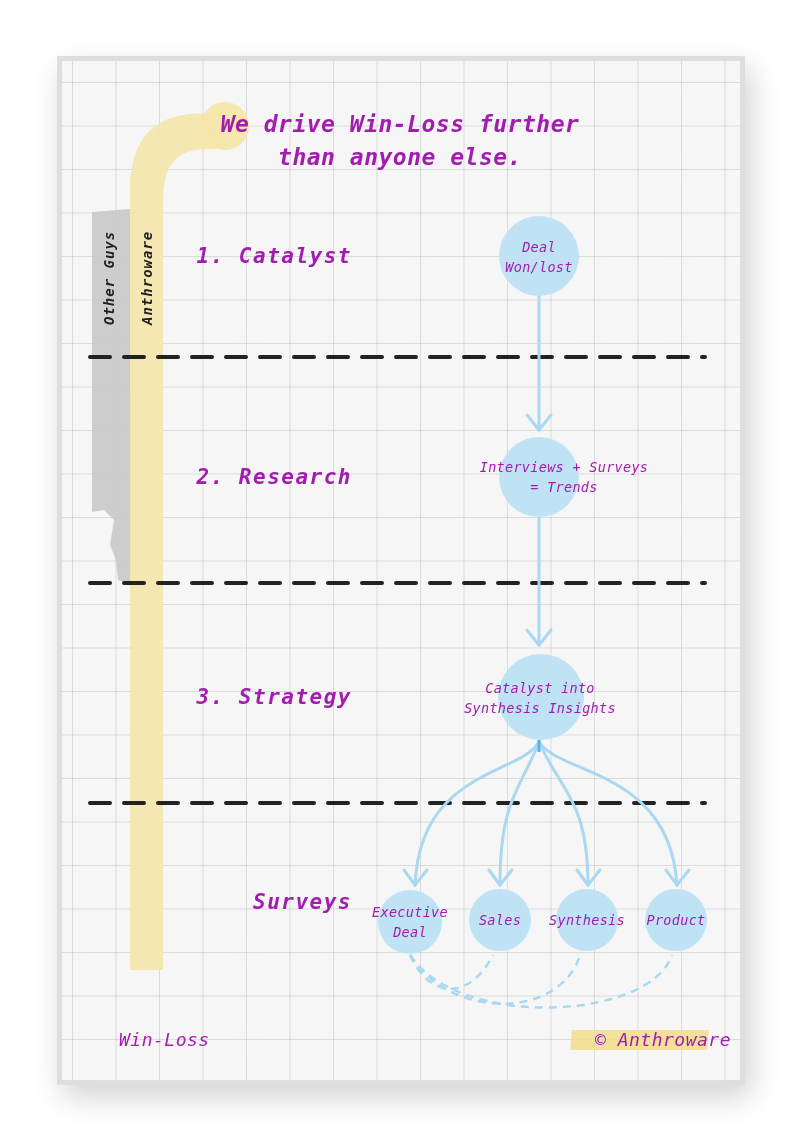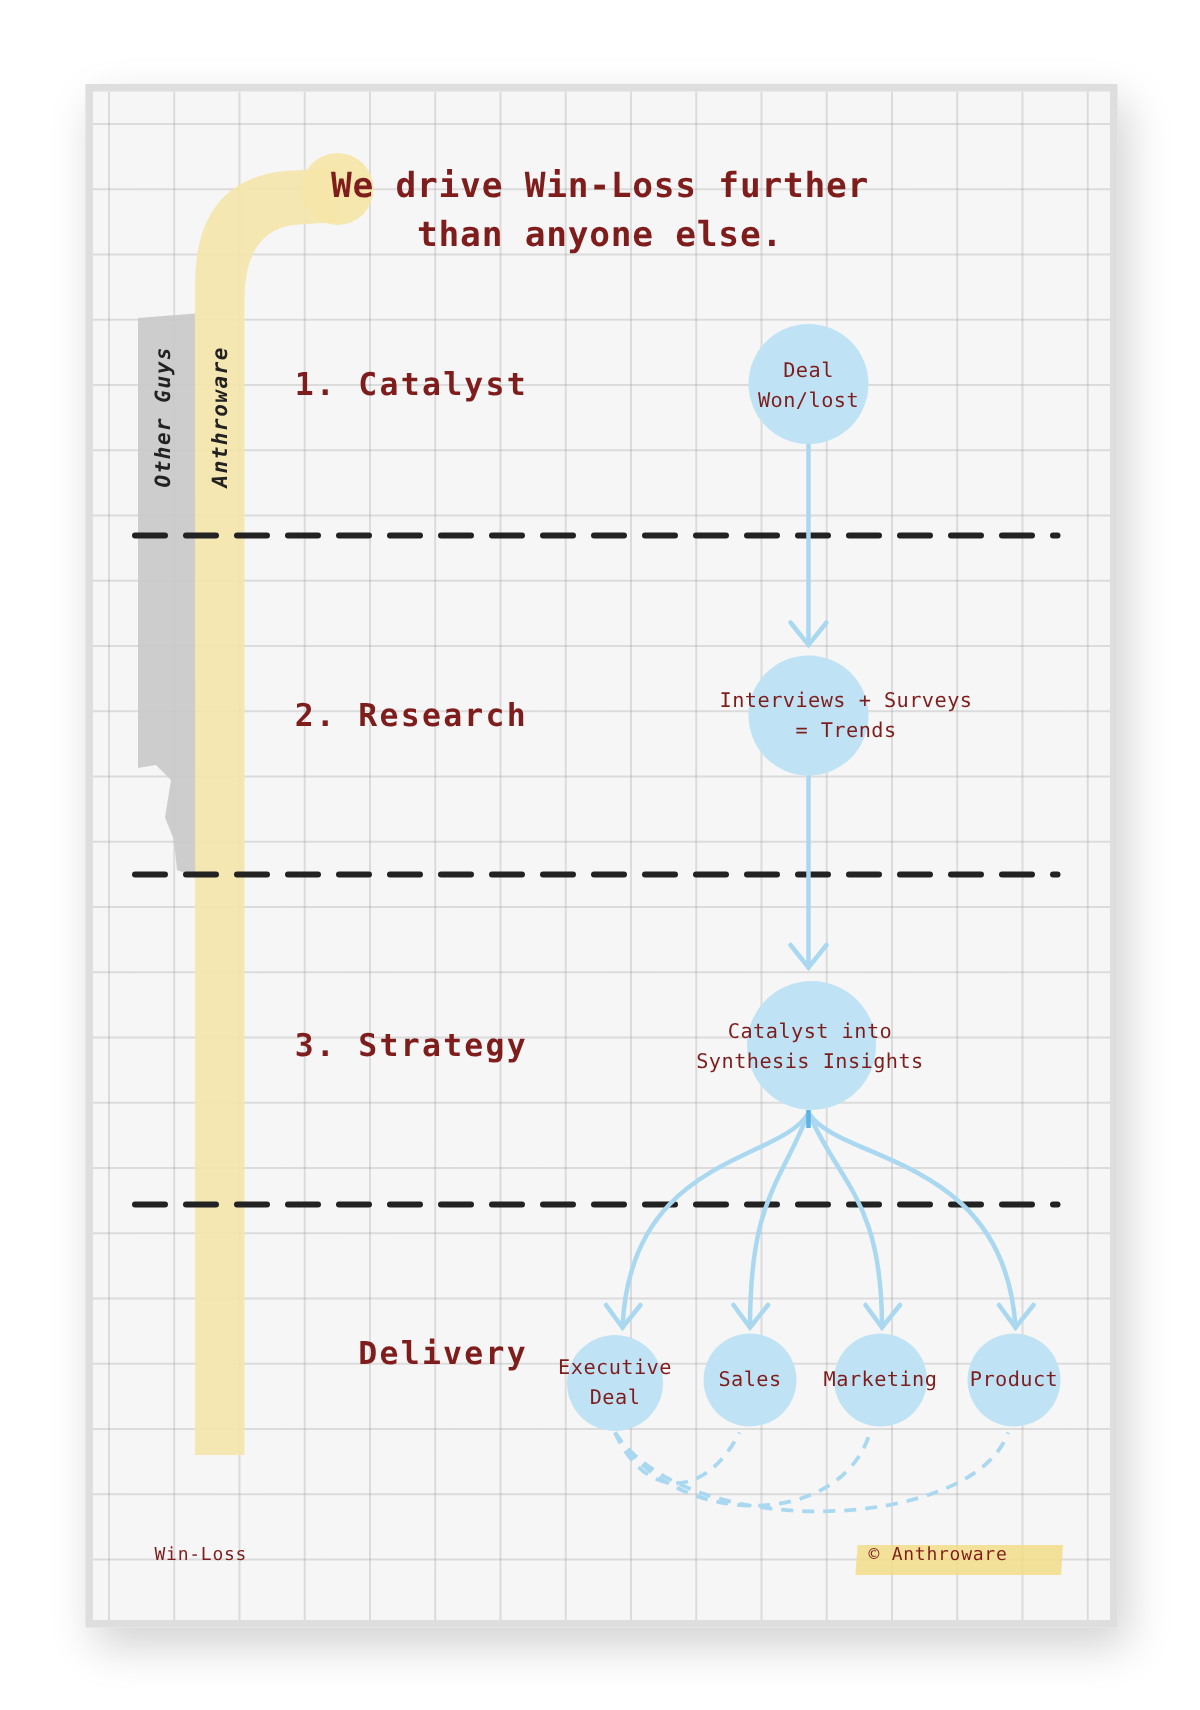--- a/index.html
+++ b/index.html
@@ -12,26 +12,26 @@
     box-sizing: border-box; border: 5px solid #dedede;
     background-color: #f6f6f6;
     background-image:
       linear-gradient(to right, rgba(150,150,150,0.28) 1px, transparent 1px),
       linear-gradient(to bottom, rgba(150,150,150,0.28) 1px, transparent 1px);
     background-size: 43.5px 43.5px;
     background-position: 10px 21px;
     box-shadow: 6px 12px 28px rgba(0,0,0,0.18);
   }
   svg.overlay { position: absolute; left: 0; top: 0; width: 800px; height: 1140px; }
-  .txt { position: absolute; color: #7f1d1d; white-space: nowrap; }
+  .txt { position: absolute; font-style: italic; color: #a21caf; white-space: nowrap; }
   .title { left: 180px; top: 108px; width: 440px; text-align: center; font-size: 23px; font-weight: bold; line-height: 33px; letter-spacing: 0.5px; }
   .stage { font-size: 21px; font-weight: bold; letter-spacing: 1.5px; text-align: right; line-height: 32px; }
   .node { font-size: 13.5px; text-align: center; line-height: 20px; letter-spacing: 0.3px; }
   .vlabel { position: absolute; font-style: italic; font-size: 14px; font-weight: bold; color: #222; transform: rotate(-90deg); transform-origin: center; white-space: nowrap; letter-spacing: 1px; }
-  .foot { font-size: 12px; letter-spacing: 0.5px; }
+  .foot { font-size: 18px; letter-spacing: 0.5px; margin-left: 16px; }
   .tape { position: absolute; left: 571px; top: 1030px; width: 137px; height: 20px; background: #f2dd8a; opacity: 0.85; transform: skewX(-4deg); }
 </style>
 </head>
 <body>
 
 <div class="paper"></div>
 
 <svg class="overlay" viewBox="0 0 800 1140">
 
   <path d="M92,212 L130,209 L131,585 L118,580 L116,560 L110,545 L114,520 L104,510 L92,512 Z" fill="#c9c9c9" opacity="0.9"></path>
@@ -84,38 +84,38 @@
   <div>than anyone else.</div>
 </div>
 
 <div class="vlabel" style="left:64px; top:272px; width:90px; text-align:center;">Other Guys</div>
 <div class="vlabel" style="left:102px; top:272px; width:90px; text-align:center;">Anthroware</div>
 
 <div class="txt stage" style="left:190px; top:240px; width:162px;">1. Catalyst</div>
 <div class="txt stage" style="left:180px; top:461px; width:172px;">2. Research</div>
 <div class="txt stage" style="left:180px; top:681px; width:172px;">3. Strategy</div>
 <div class="txt stage" style="left:180px; top:886px; width:172px;">
-  <div>Delivery</div>
+  <div>Surveys</div>
 </div>
 
 <div class="txt node" style="left:479px; top:237px; width:120px;">
   <div>Deal</div>
   <div>Won/lost</div>
 </div>
 <div class="txt node" style="left:454px; top:457px; width:220px;">
   <div>Interviews + Surveys</div>
   <div>= Trends</div>
 </div>
 <div class="txt node" style="left:440px; top:678px; width:200px;">
   <div>Catalyst into</div>
   <div>Synthesis Insights</div>
 </div>
 <div class="txt node" style="left:360px; top:902px; width:100px;">
   <div>Executive</div>
   <div>Deal</div>
 </div>
 <div class="txt node" style="left:460px; top:910px; width:80px;">Sales</div>
-<div class="txt node" style="left:537px; top:910px; width:100px;">Marketing</div>
+<div class="txt node" style="left:537px; top:910px; width:100px;">Synthesis</div>
 <div class="txt node" style="left:631px; top:910px; width:90px;">Product</div>
 
 <div class="tape"></div>
 <div class="txt foot" style="left:103px; top:1029px;">Win-Loss</div>
 <div class="txt foot" style="left:579px; top:1029px;">© Anthroware</div>
 
 </body></html>

